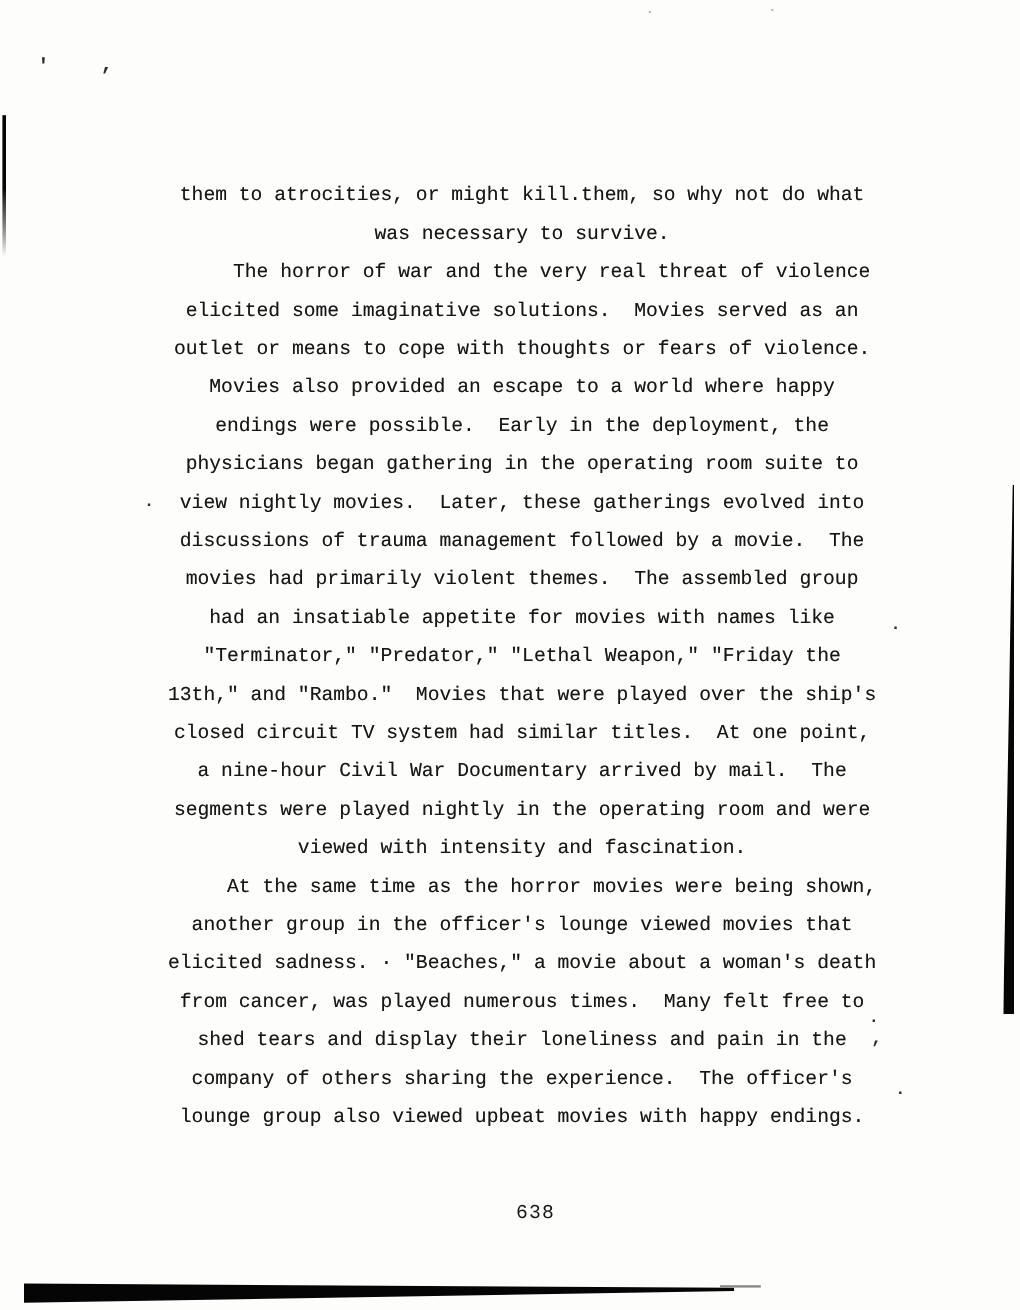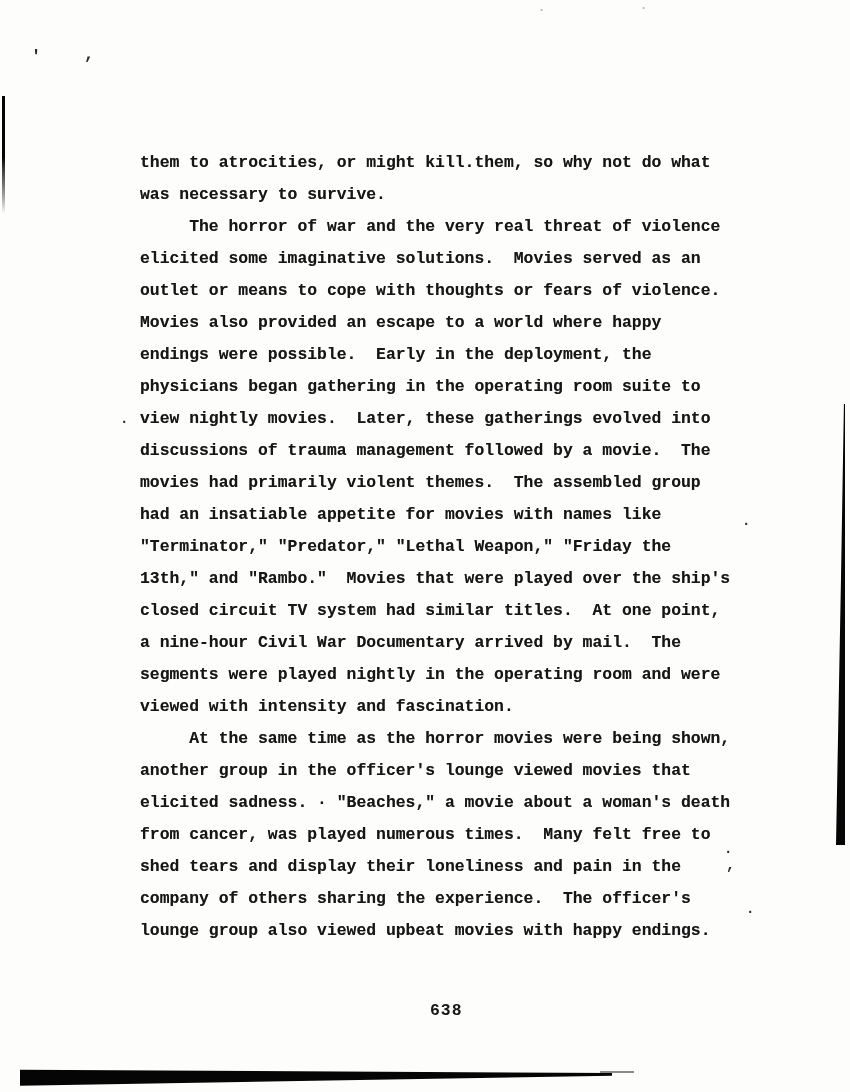--- a/index.html
+++ b/index.html
@@ -14,33 +14,34 @@
     margin:0 auto;
     background:var(--paper);
     overflow:hidden;
     font-family:"Liberation Mono","DejaVu Sans Mono",monospace;
     color:var(--ink);
   }
   .doc-text{
     position:absolute;
     left:140px;top:147px;
     font-size:16.4px;
-    font-weight:700;
+    font-weight:400;
     line-height:32px;
     white-space:pre;
     letter-spacing:0;
     color:var(--ink);
     text-shadow:0 0 0.4px rgba(0,0,0,0.45);
+    text-align:center;
   }
   .line{height:32px;}
   .page-number{
     position:absolute;
     left:430px;top:1001px;
     font-size:16.4px;
-    font-weight:700;
+    font-weight:400;
     letter-spacing:1px;
     color:var(--ink);
   }
   
   .left-margin-line{
     position:absolute;
     left:2px;top:96px;
     width:3px;height:118px;
     background:linear-gradient(to bottom,
       var(--artifact) 0%, var(--artifact) 52%,

